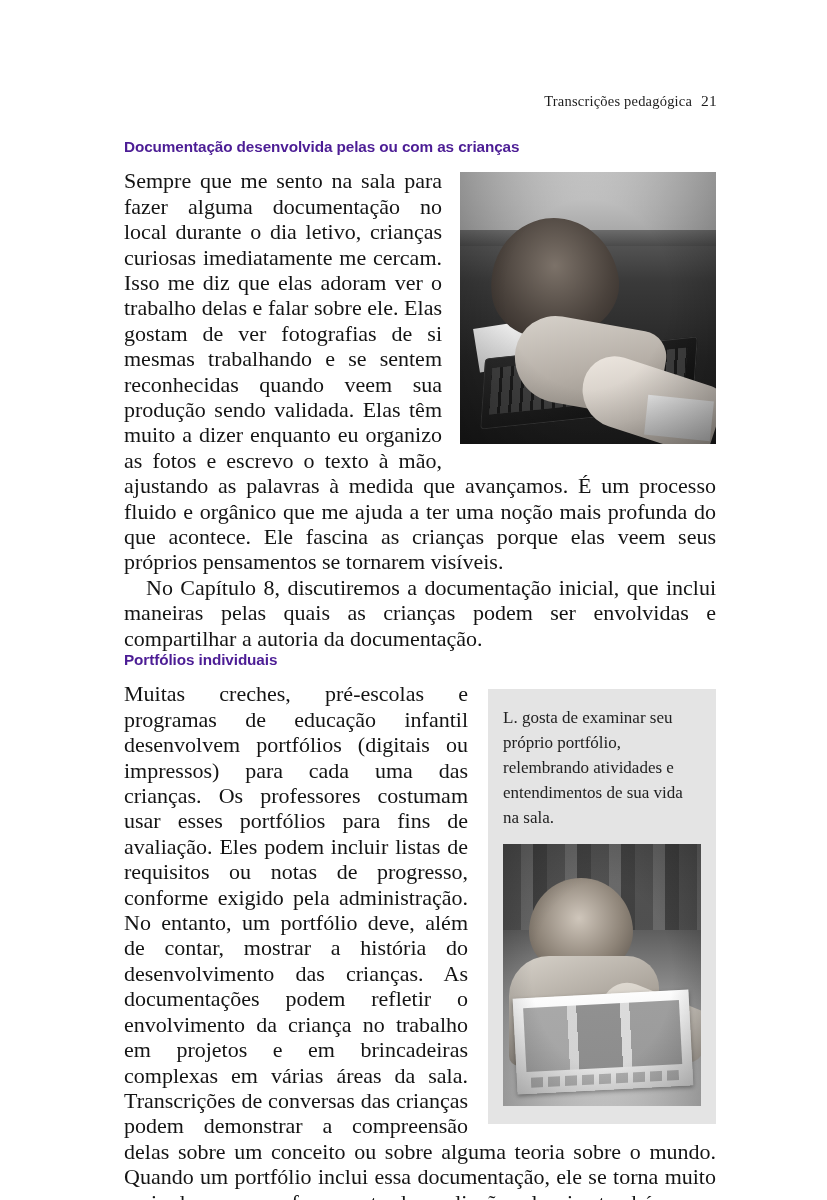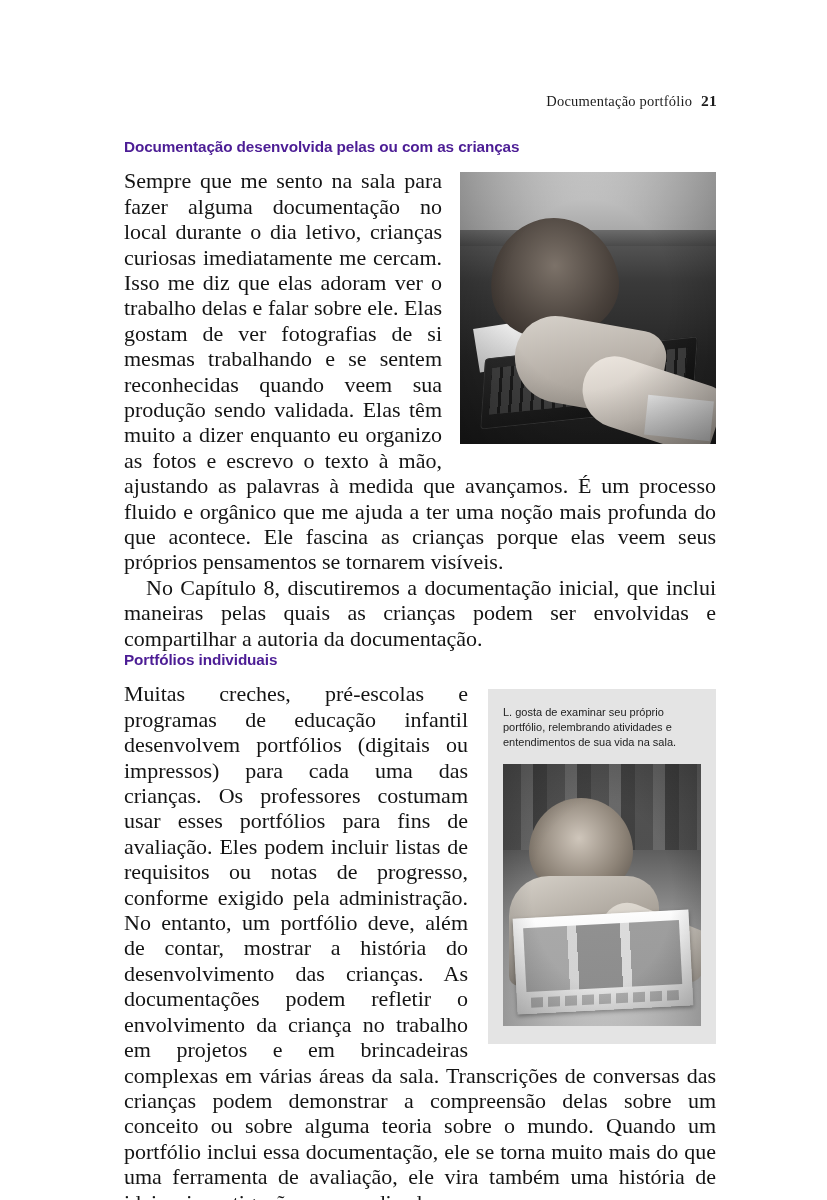--- a/index.html
+++ b/index.html
@@ -22,21 +22,21 @@
     position: absolute;
     top: 92px;
     right: 110px;
     font-family: "Liberation Serif", serif;
     font-size: 14.5px;
     letter-spacing: 0.2px;
     color: #1d1d1d;
     white-space: nowrap;
   }
   .running-head .folio {
-    font-weight: bold;
+    font-weight: normal;
     font-size: 15.5px;
     margin-left: 9px;
   }
 
   
   .content {
     position: absolute;
     left: 124px;
     top: 138px;
     width: 592px;
@@ -87,23 +87,23 @@
 
   .fig-caption-box {
     float: right;
     width: 228px;
     margin: 8px 0 0 20px;
     background: #e4e4e4;
     padding: 16px 15px 18px 15px;
     box-sizing: border-box;
   }
   .fig-caption-box .cap-text {
-    font-family: Liberation Sans, sans-serif;
-    font-size: 11px;
-    line-height: 15px;
+    font-family: Liberation Serif, serif;
+    font-size: 17px;
+    line-height: 25px;
     color: #222;
     margin: 0 0 14px 0;
   }
   .fig-photo-2 {
     width: 100%;
     height: 262px;
     background: #7a7a7a;
     position: relative;
     overflow: hidden;
   }
@@ -242,21 +242,21 @@
     position:absolute; inset:0;
     background: radial-gradient(ellipse at 50% 50%, rgba(0,0,0,0) 50%, rgba(0,0,0,.3) 100%);
   }
 </style>
 </head>
 <body>
 
 <div class="page">
 
   <div class="running-head">
-    <span>Documentação portfólio</span><span class="folio">21</span>
+    <span>Transcrições pedagógica</span><span class="folio">21</span>
   </div>
 
   <div class="content">
 
     <section>
       <h2 class="section-title">Documentação desenvolvida pelas ou com as crianças</h2>
 
       <figure class="fig-photo-1">
         <div class="ph p1-bg"></div>
         <div class="p1-wall"></div>

